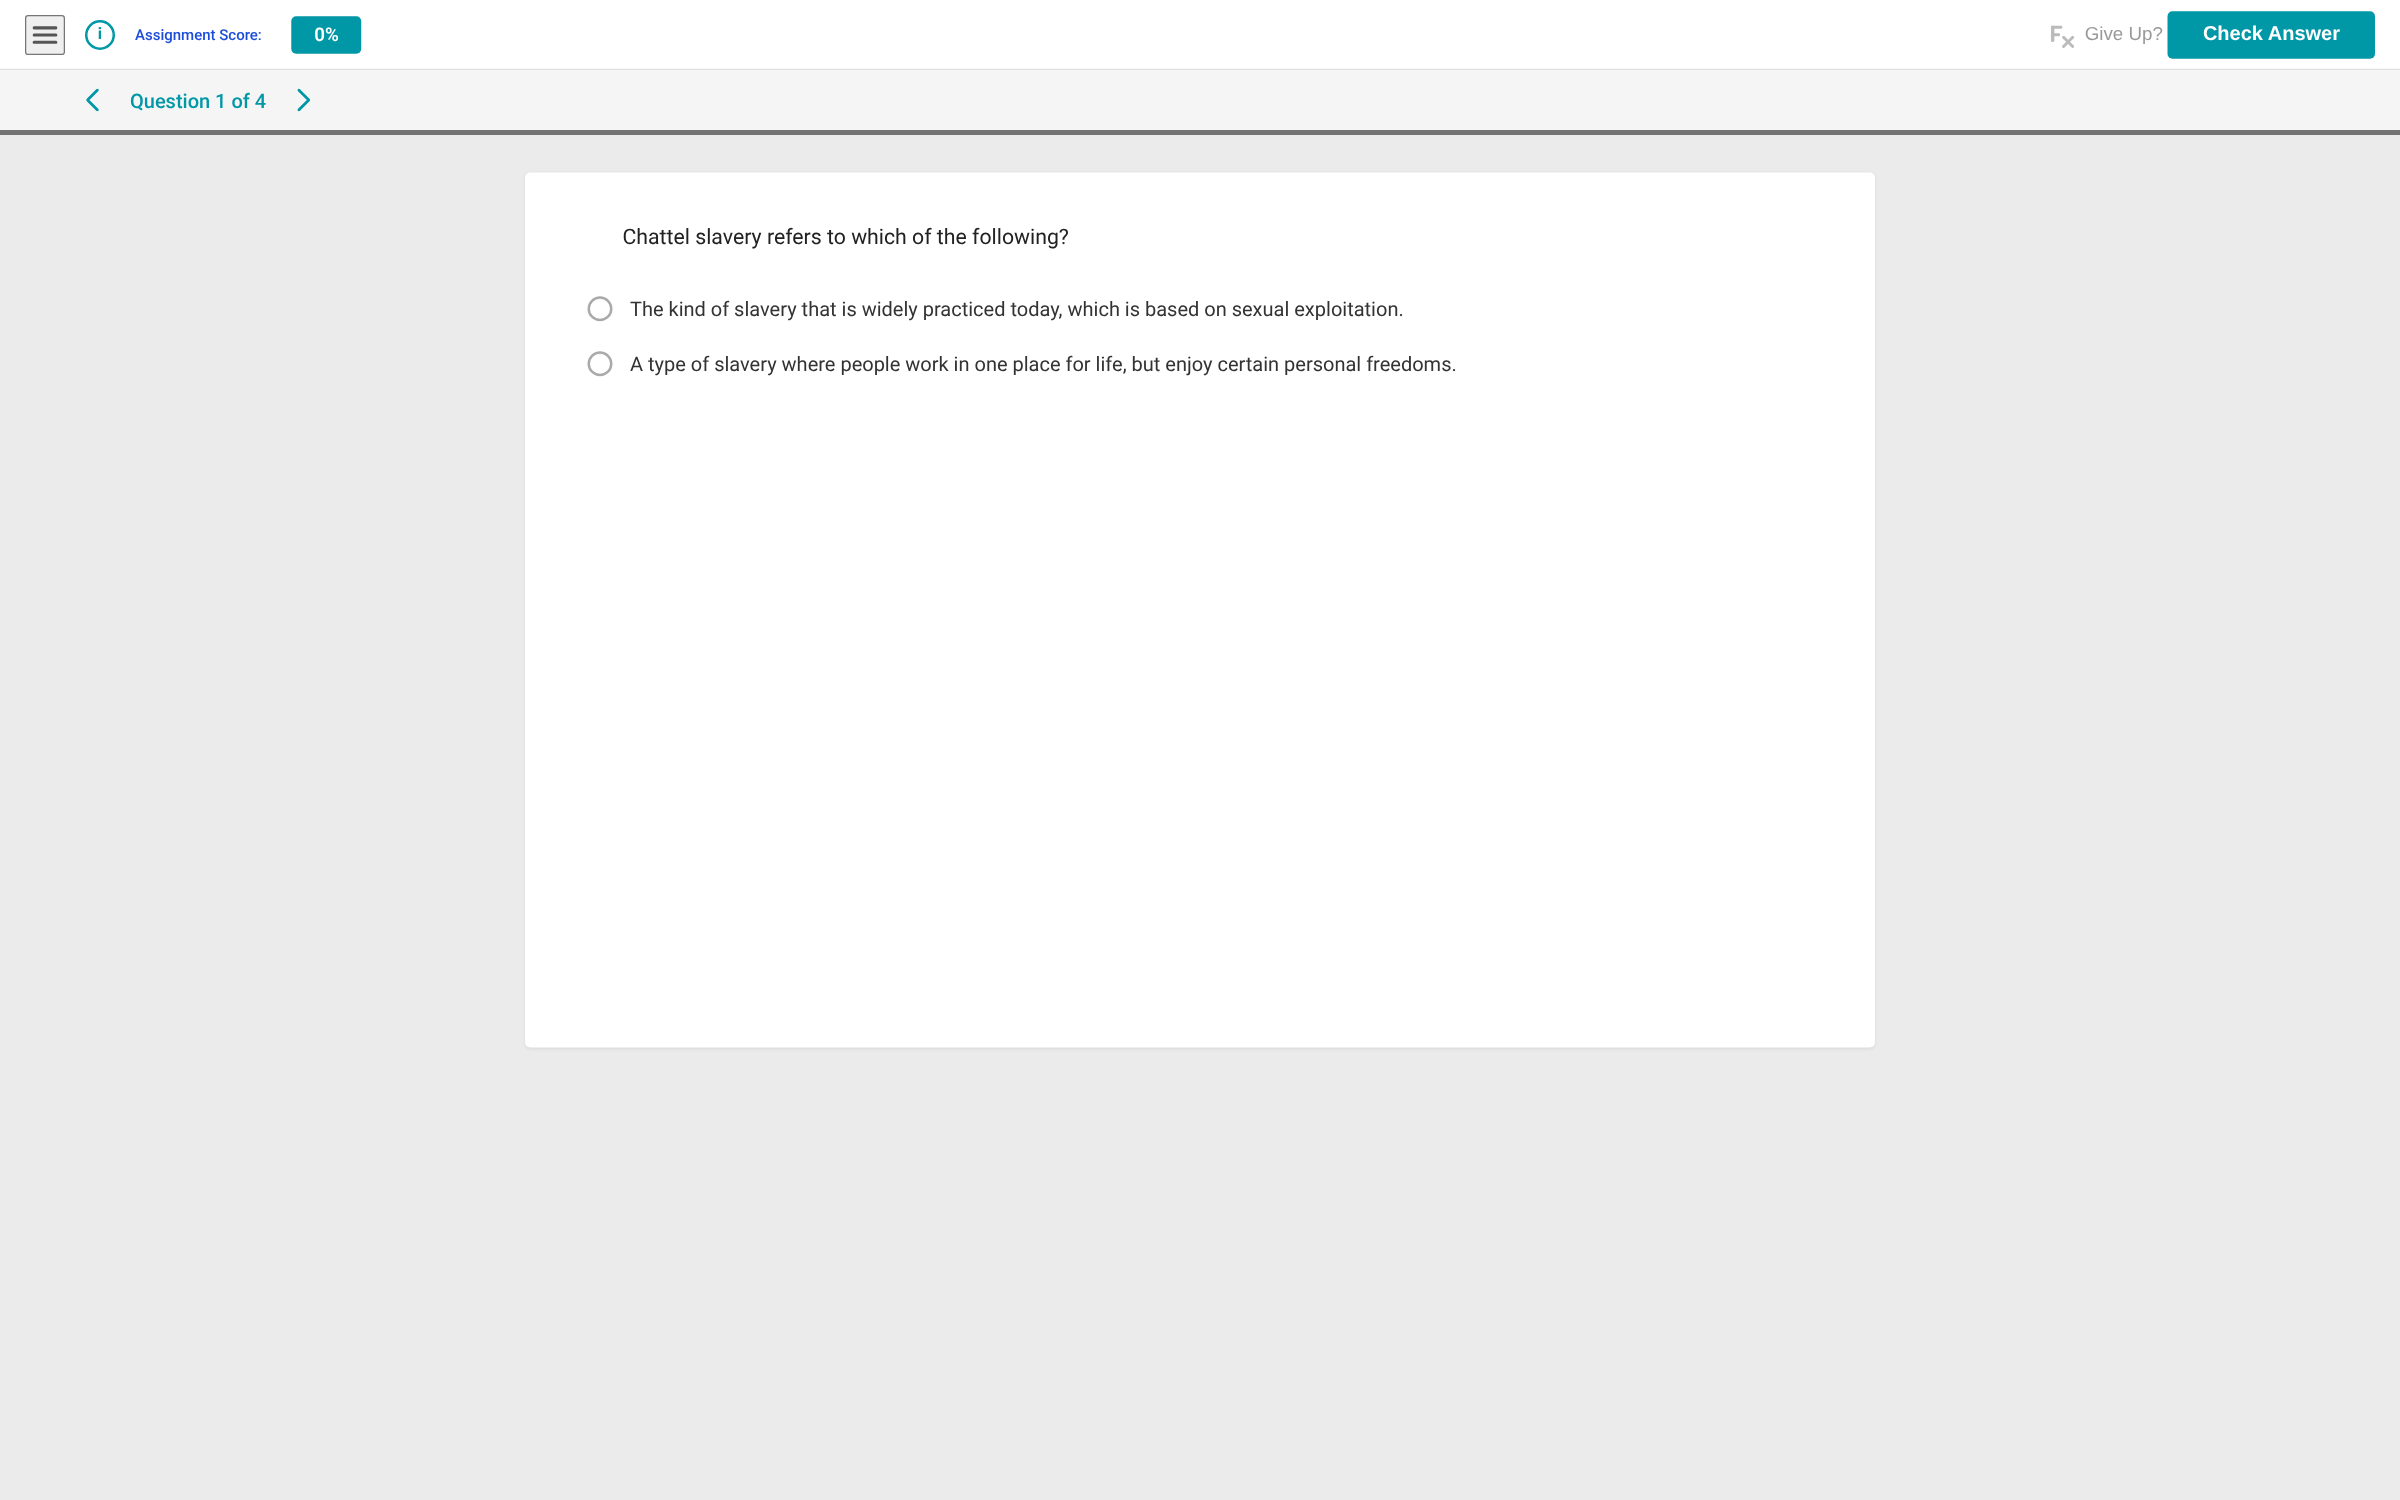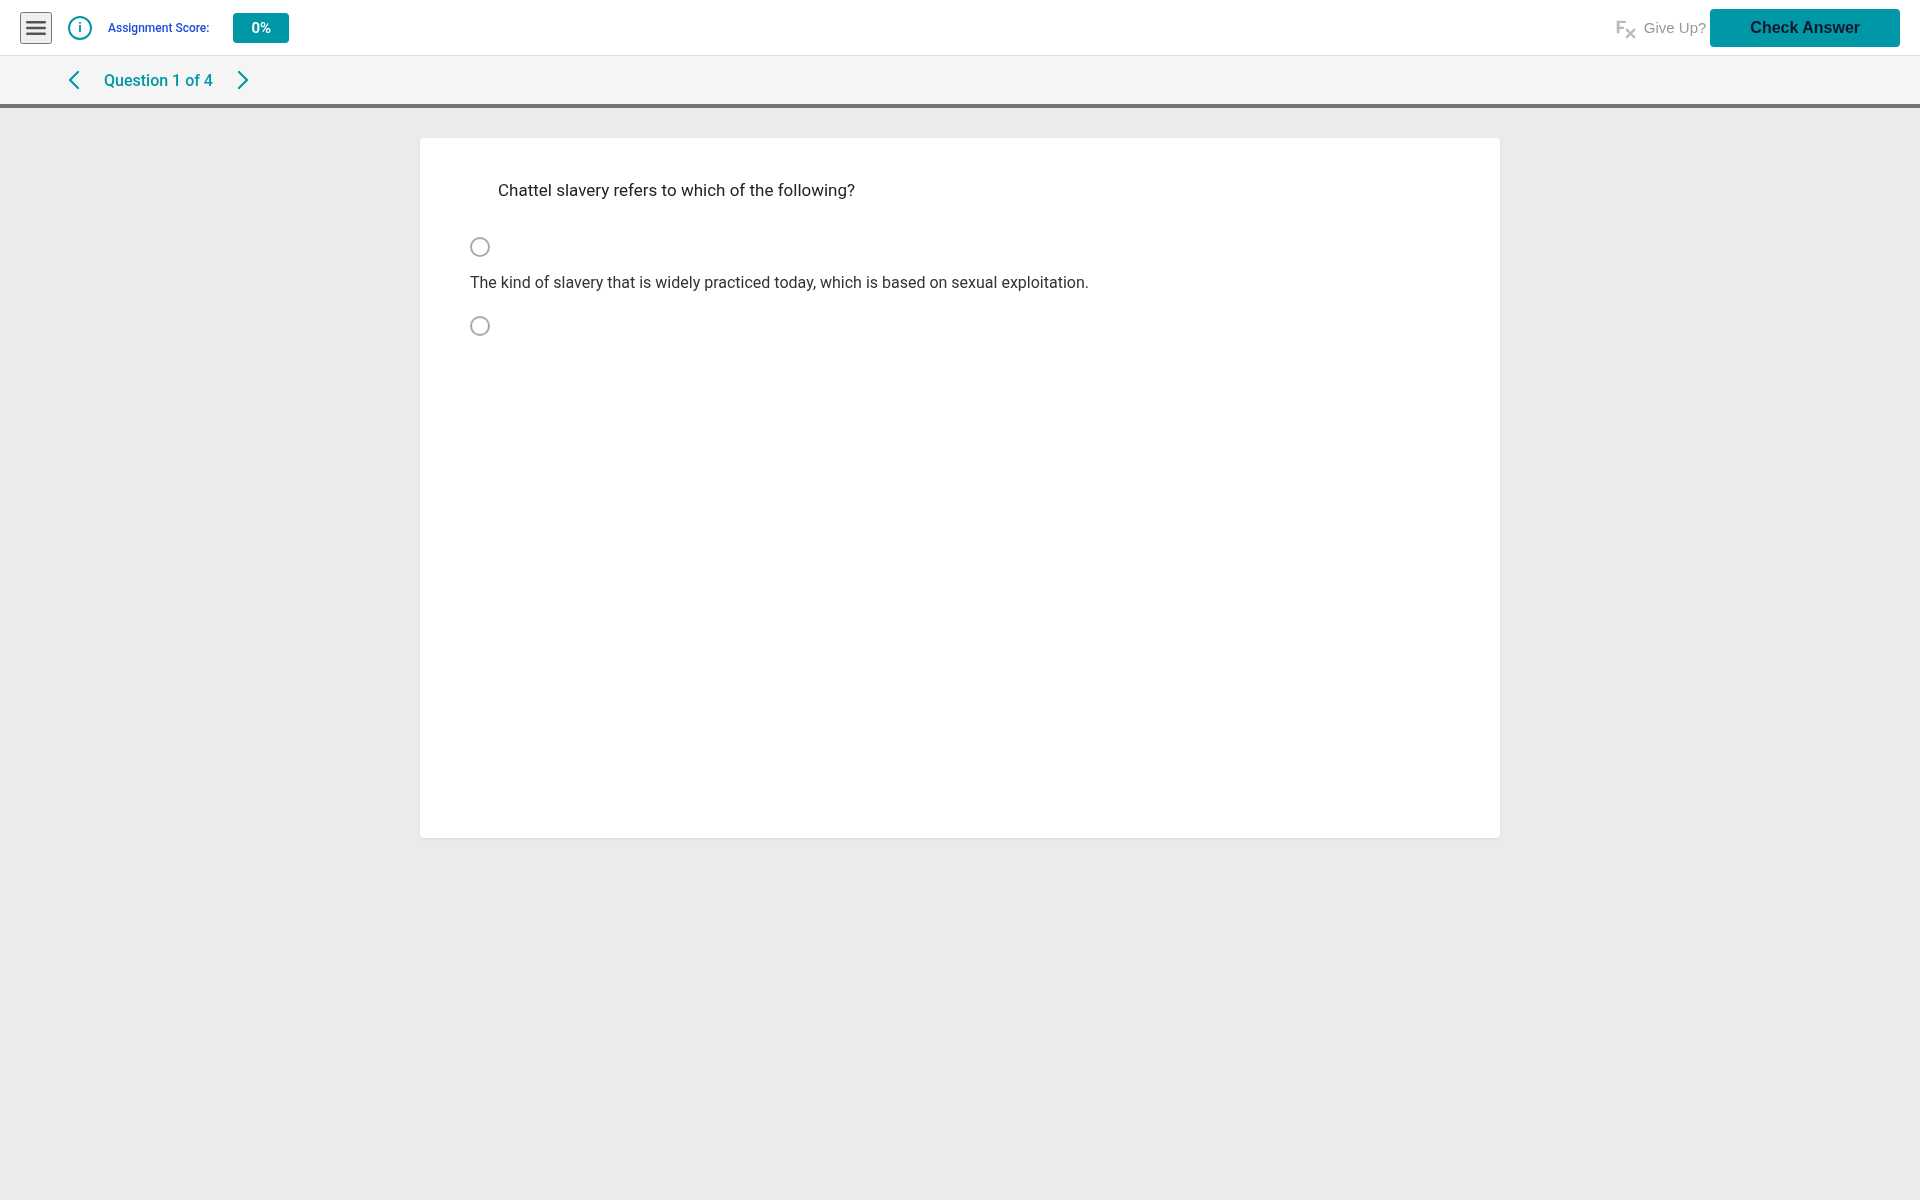--- a/index.html
+++ b/index.html
@@ -102,23 +102,23 @@
       justify-content: center;
     }
 
     .give-up-icon svg {
       width: 22px;
       height: 22px;
     }
 
     .check-answer-btn {
       background: #0097a7;
-      color: #0f172a;
+      color: #ffffff;
       border: none;
-      padding: 10px 40px;
+      padding: 10px 28px;
       border-radius: 4px;
       font-size: 16px;
       font-weight: 600;
       cursor: pointer;
     }
 
     
     .nav-bar {
       display: flex;
       align-items: center;
@@ -177,21 +177,20 @@
       display: flex;
       flex-direction: column;
       gap: 20px;
     }
 
     .answer-option {
       display: flex;
       align-items: flex-start;
       gap: 14px;
       cursor: pointer;
-      flex-direction: column;
     }
 
     .radio-btn {
       width: 20px;
       height: 20px;
       border-radius: 50%;
       border: 2px solid #aaa;
       flex-shrink: 0;
       margin-top: 1px;
       background: white;
@@ -264,16 +263,17 @@
 <main class="main-content">
   <div class="question-card">
     <p class="question-text">Chattel slavery refers to which of the following?</p>
     <div class="answer-options">
     <label class="answer-option">
           <input type="radio" name="question-answer" class="radio-btn" style="">
           <span class="option-text">The kind of slavery that is widely practiced today, which is based on sexual exploitation.</span>
         </label>
         <label class="answer-option">
           <input type="radio" name="question-answer" class="radio-btn" style="">
+          <span class="option-text">A type of slavery where people work in one place for life, but enjoy certain personal freedoms.</span>
         </label>
       </div>
   </div>
 </main>
 
 </body></html>

